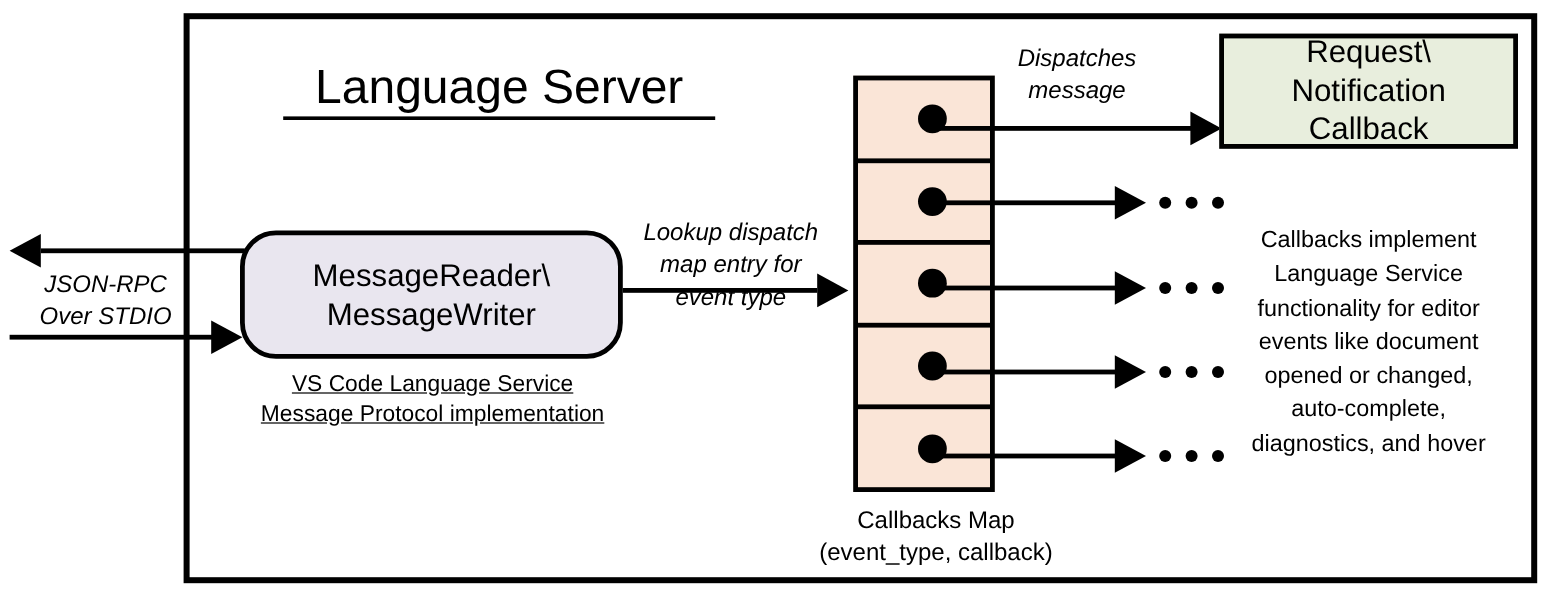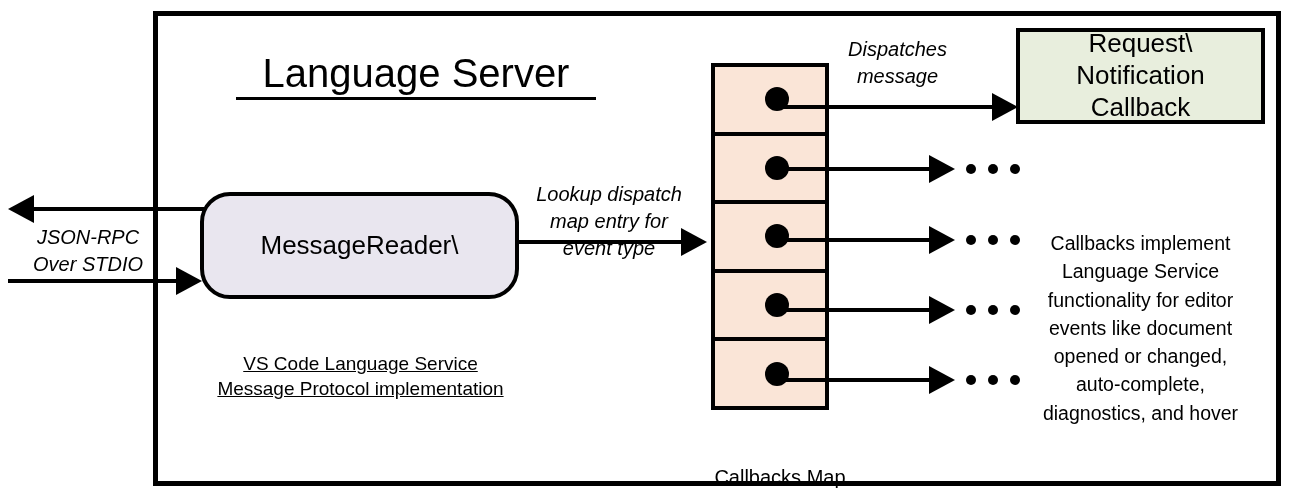--- a/index.html
+++ b/index.html
@@ -75,21 +75,20 @@
     font-size: 26px;
     line-height: 1.22;
   }
 
   
   .caption {
     position: absolute;
     text-align: center;
     font-size: 19px;
     line-height: 1.32;
-    margin-top: 43px;
   }
   .caption-reader {
     left: 188px;
     top: 308px;
     width: 345px;
     text-decoration: underline;
   }
   .caption-callback {
     left: 1008px;
     top: 186px;
@@ -218,20 +217,21 @@
   <div class="arrow-right" style="left:176px; top:267px;"></div>
 
   <div class="annot annot-jsonrpc">
     <div>JSON-RPC</div>
     <div>Over STDIO</div>
   </div>
 
   <div class="box box-reader">
     <div>
       <div>MessageReader\</div>
+      <div>MessageWriter</div>
     </div>
   </div>
 
   <div class="caption caption-reader">
     <div>VS Code Language Service</div>
     <div>Message Protocol implementation</div>
   </div>
 
   <div class="hline" style="left:519px; top:240px; width:162px;"></div>
   <div class="arrow-right" style="left:681px; top:228px;"></div>
@@ -255,20 +255,21 @@
     <div class="dispatch-cell">
       <span class="cell-dot"></span>
     </div>
     <div class="dispatch-cell">
       <span class="cell-dot"></span>
     </div>
   </div>
 
   <div class="caption caption-dispatch">
     <div>Callbacks Map</div>
+    <div>(event_type, callback)</div>
   </div>
 
   <div class="hline" style="left:773px; top:105px; width:222px;"></div>
   <div class="arrow-right" style="left:992px; top:93px;"></div>
 
   <div class="annot annot-dispatches">
     <div>Dispatches</div>
     <div>message</div>
   </div>
 

